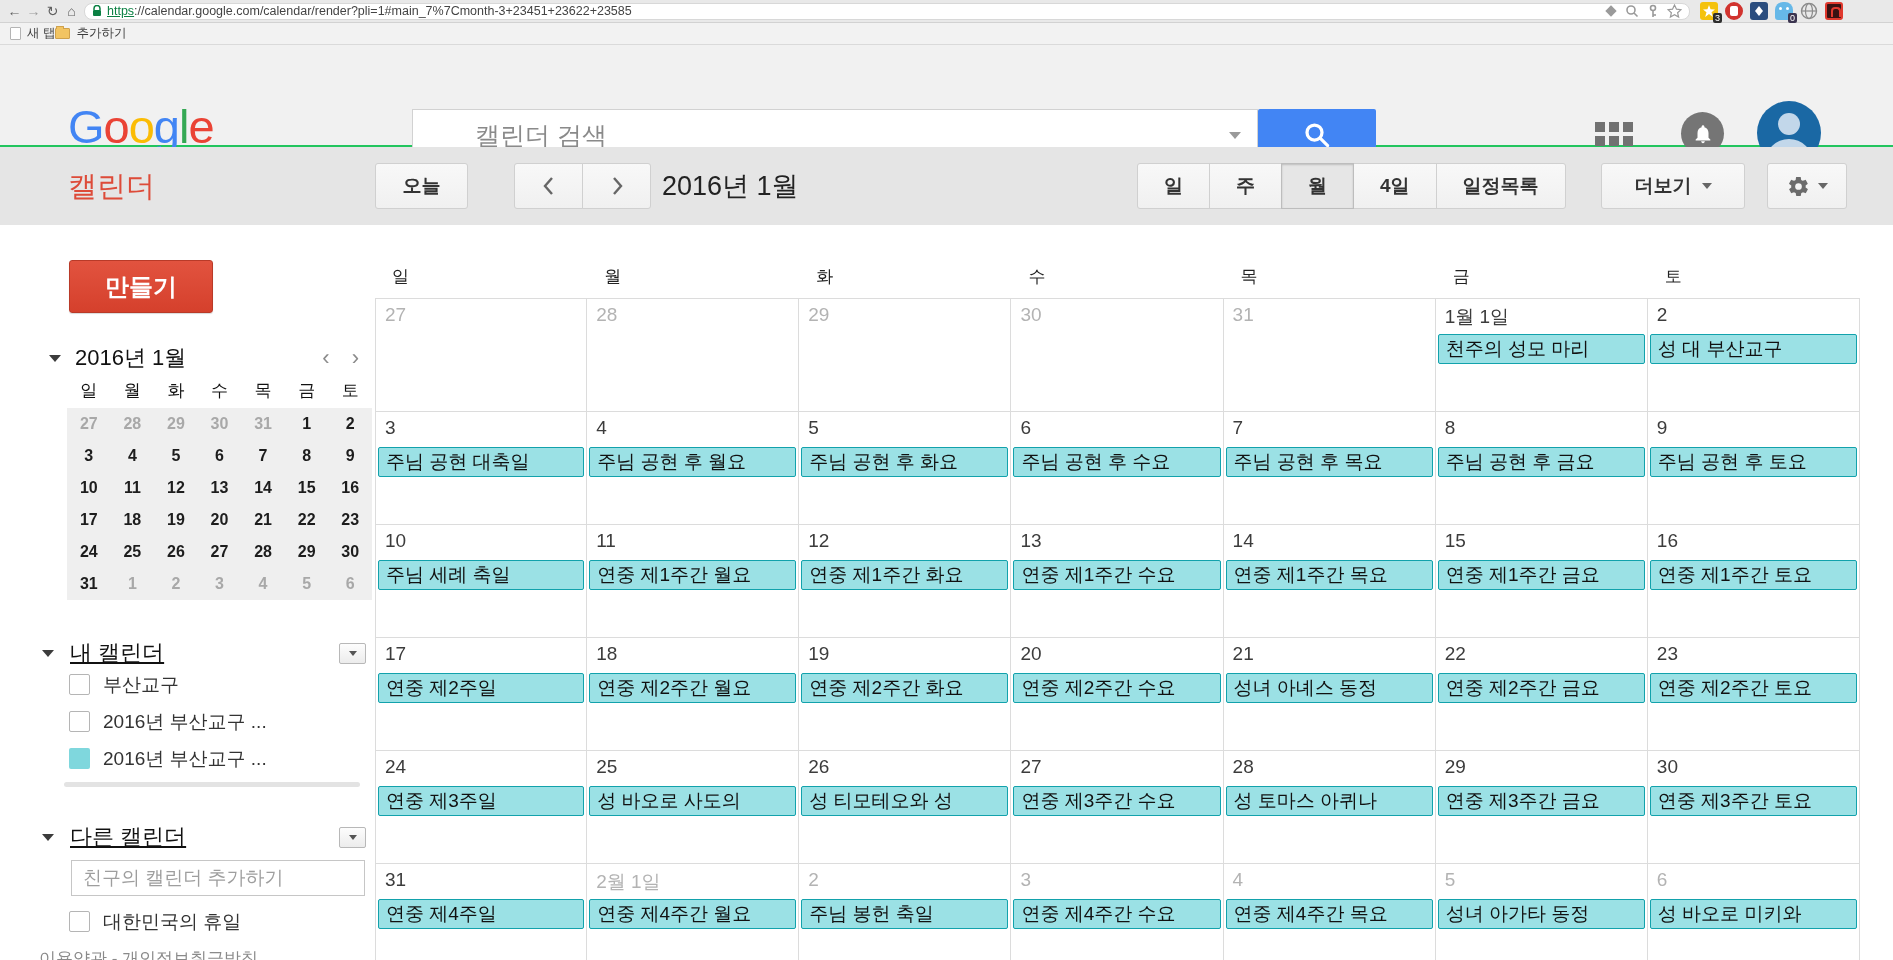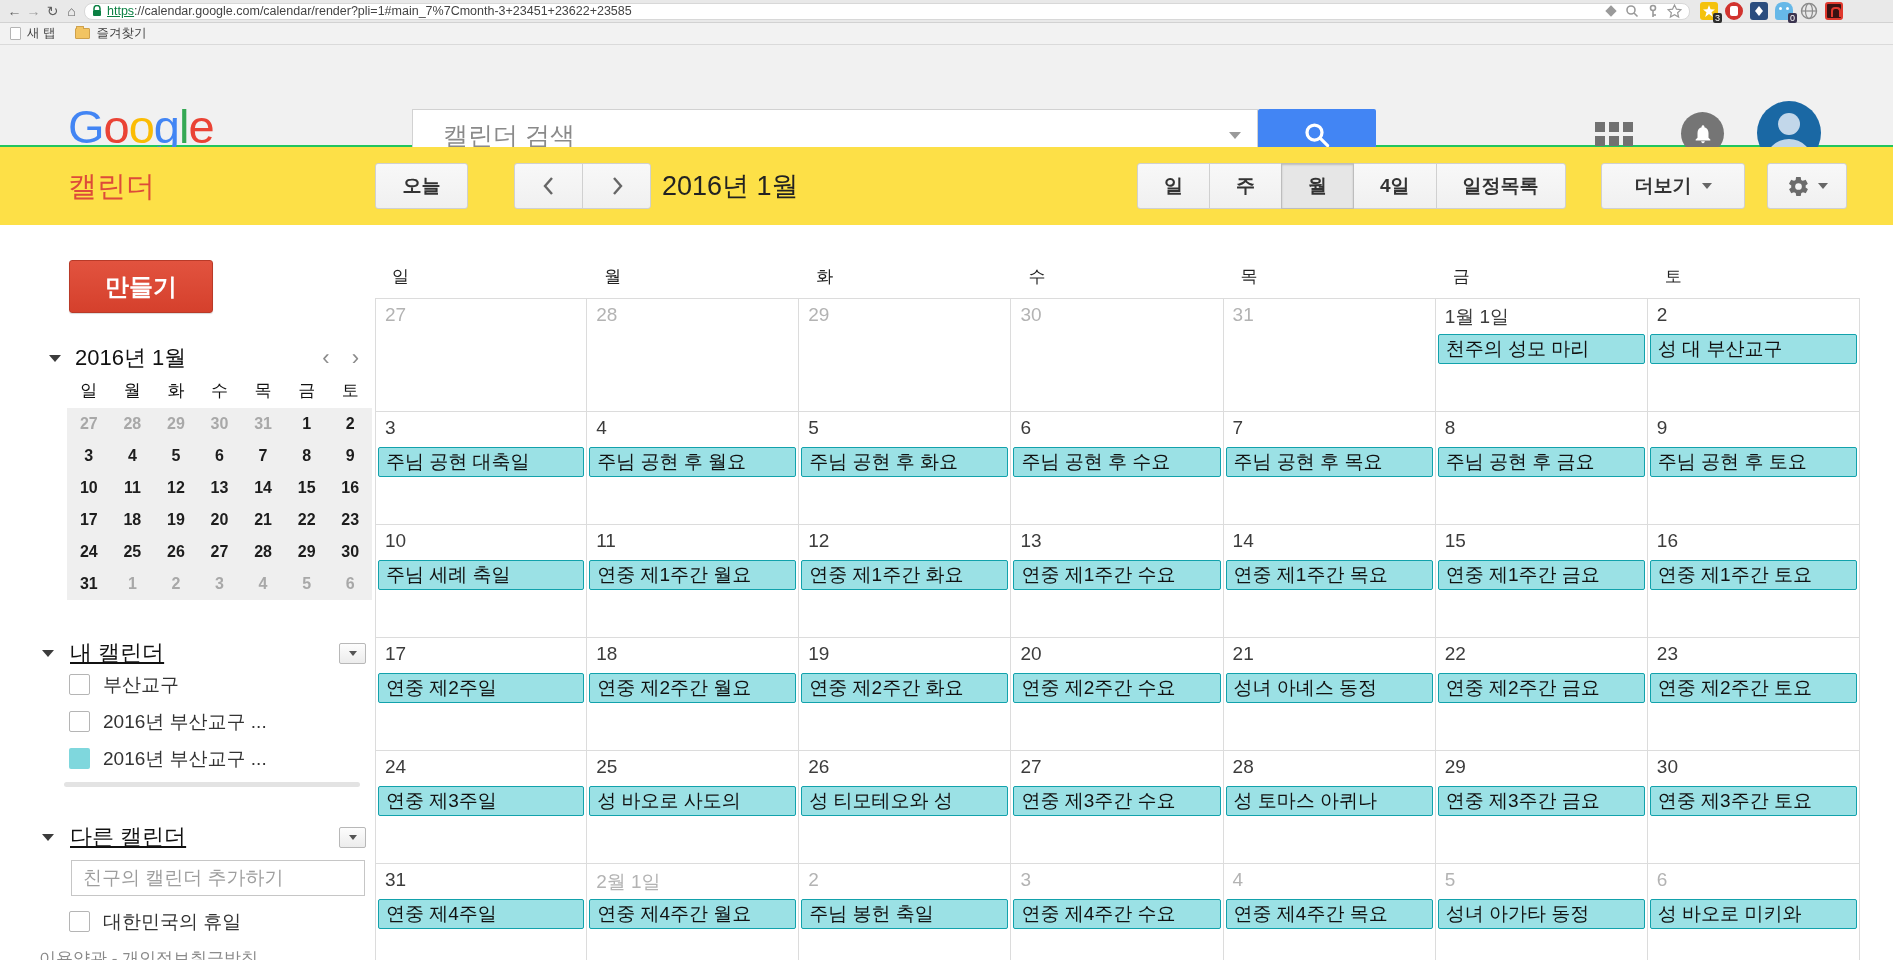--- a/index.html
+++ b/index.html
@@ -35,52 +35,52 @@
   .ext-ghost::before { content:""; position:absolute; left:4px; top:5px; width:3px; height:3px; background:#fff; border-radius:50%; }
   .ext-ghost::after { content:""; position:absolute; right:4px; top:5px; width:3px; height:3px; background:#fff; border-radius:50%; }
   .ext-ghost .badge { background:#3c3550; }
   .ext-globe { background:transparent; }
   .ext-adobe { background:#3a1212; border:2px solid #e0392e; }
   .ext-adobe::before { content:""; position:absolute; left:4px; top:3px; width:6px; height:8px;
     border:2px solid #e0392e; border-bottom:none; border-radius:4px 4px 0 0; }
 
   
   .bookmarks { position:absolute; left:0; top:23px; width:1893px; height:22px; background:#f2f2f2;
-    border-bottom:1px solid #dadada; display:flex; align-items:center; gap:20px; padding:0 10px; }
+    border-bottom:1px solid #dadada; display:flex; align-items:center; padding:0 10px; }
   .bm { display:flex; align-items:center; gap:6px; font-size:12.5px; color:#3c3c3c; cursor:pointer; }
   .pageic { width:11px; height:13px; background:#fff; border:1px solid #b4b4b4; border-radius:1px; }
   .folderic { width:15px; height:11px; background:#f2c462; border:1px solid #cfa14b; border-radius:1px; position:relative; }
   .folderic::before { content:""; position:absolute; left:0; top:-3px; width:6px; height:2px; background:#f2c462;
     border:1px solid #cfa14b; border-bottom:none; border-radius:1px 1px 0 0; }
 
   
   .gheader { position:absolute; left:0; top:45px; width:1893px; height:102px; background:#f1f1f1;
     border-bottom:2px solid #22c55e; }
   .glogo { position:absolute; left:68px; top:54px; font-size:47px; font-weight:500; letter-spacing:-1px; cursor:pointer; }
   .search-box { position:absolute; left:412px; top:64px; width:846px; height:52px; background:#fff;
     border:1px solid #d2d2d2; display:flex; align-items:center; }
   .search-box input { flex:1; height:100%; border:none; outline:none; font-size:25px; color:#333;
-    padding-left:30px; background:transparent; font-family:inherit; }
+    padding-left:18px; background:transparent; font-family:inherit;margin-left:44px; }
   .search-box input::placeholder { color:#8a8a8a; }
   .sdd { width:44px; height:100%; display:flex; align-items:center; justify-content:center; cursor:pointer; }
   .tri { width:0; height:0; border-left:6px solid transparent; border-right:6px solid transparent; border-top:7px solid #9a9a9a; }
   .search-btn { position:absolute; left:1258px; top:64px; width:118px; height:52px; background:#4285f4;
     border-radius:2px; display:flex; align-items:center; justify-content:center; cursor:pointer; }
   .apps-grid { position:absolute; left:1595px; top:77px; width:40px; height:40px; display:grid;
     grid-template-columns:repeat(3,10px); grid-template-rows:repeat(3,10px); gap:4px; cursor:pointer; }
   .apps-grid span { background:#717171; }
   .bellwrap { position:absolute; left:1681px; top:67px; width:43px; height:43px; border-radius:50%;
     background:#757575; display:flex; align-items:center; justify-content:center; cursor:pointer; }
   .avatar { position:absolute; left:1757px; top:56px; width:64px; height:64px; border-radius:50%;
     background:#1a68a4; overflow:hidden; cursor:pointer; }
   .avatar::before { content:""; position:absolute; left:21px; top:12px; width:22px; height:22px; background:#c2d7ea; border-radius:50%; }
   .avatar::after { content:""; position:absolute; left:8px; top:38px; width:48px; height:30px; background:#c2d7ea; border-radius:24px 24px 0 0; }
 
   
-  .toolbar { position:absolute; left:0; top:147px; width:1893px; height:78px; background:#fde047;padding-left:40px; }
+  .toolbar { position:absolute; left:0; top:147px; width:1893px; height:78px; background:#e5e5e5;padding-left:40px; }
   .app-title { position:absolute; left:68px; top:20px; font-size:29px; color:#dd4b39; }
   .tbtn { height:46px; border:1px solid #d0d0d0; background:linear-gradient(#f8f8f8,#f0f0f0);
     color:#333; font-size:19px; font-weight:600; display:flex; align-items:center; justify-content:center;
     border-radius:3px; cursor:pointer; }
   .today-btn { position:absolute; left:375px; top:16px; width:93px; }
   .navgrp { position:absolute; left:514px; top:16px; display:flex; }
   .navgrp .tbtn { width:69px; }
   .navgrp .tbtn:first-child { border-radius:3px 0 0 3px; }
   .navgrp .tbtn:last-child { border-radius:0 3px 3px 0; margin-left:-1px; }
   .view-title { position:absolute; left:662px; top:21px; font-size:27px; font-weight:500; color:#222; }
@@ -197,21 +197,21 @@
   </div>
 </div>
 
 <div class="bookmarks">
   <span class="bm">
     <span class="pageic"></span>
     <span>새 탭</span>
   </span>
   <span class="bm">
     <span class="folderic"></span>
-    <span>즐겨찾기</span>
+    <span>추가하기</span>
   </span>
 </div>
 
 <div class="gheader">
   <div class="glogo"><span style="color: rgb(66, 133, 244);">G</span><span style="color: rgb(234, 67, 53);">o</span><span style="color: rgb(251, 188, 5);">o</span><span style="color: rgb(66, 133, 244);">g</span><span style="color: rgb(52, 168, 83);">l</span><span style="color: rgb(234, 67, 53);">e</span></div>
   <div class="search-box">
     <input placeholder="캘린더 검색" style="">
     <span class="sdd">
         <span class="tri"></span>
       </span>

